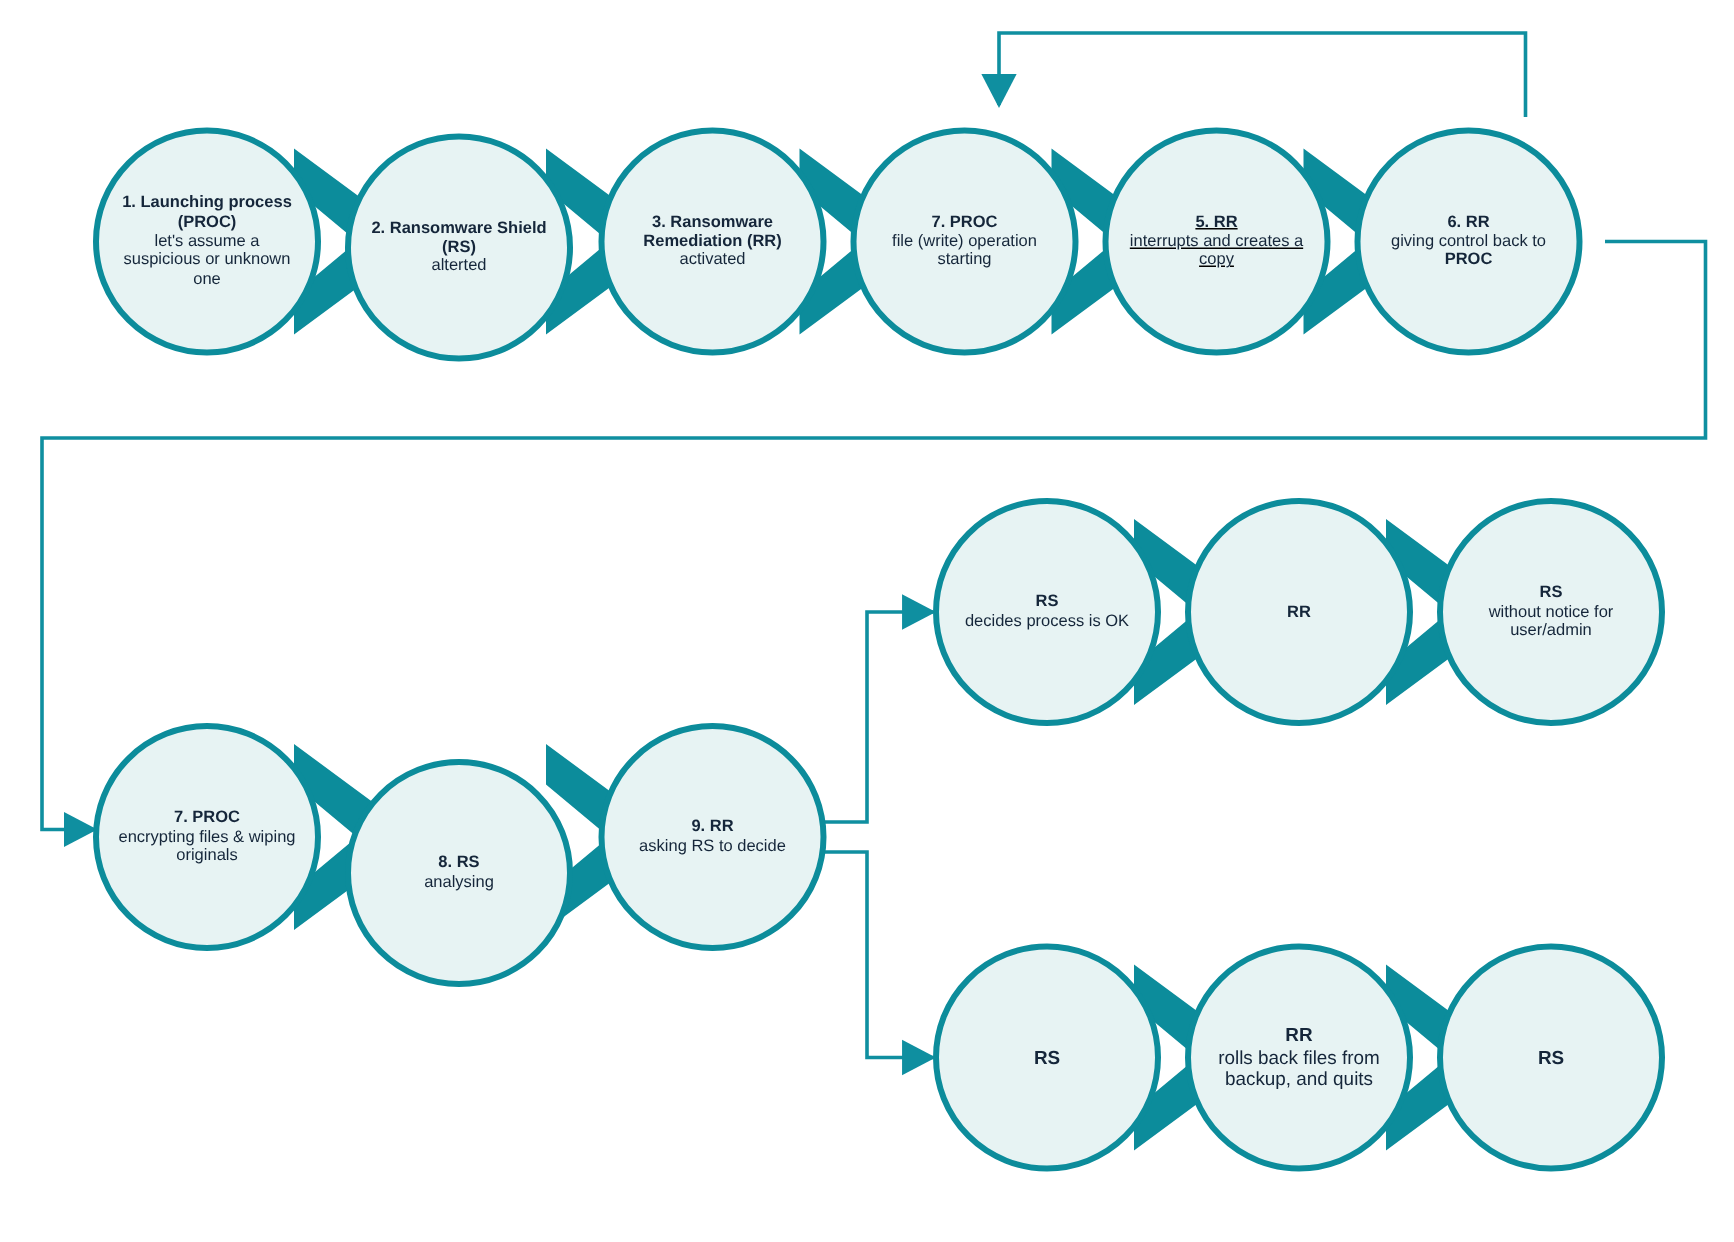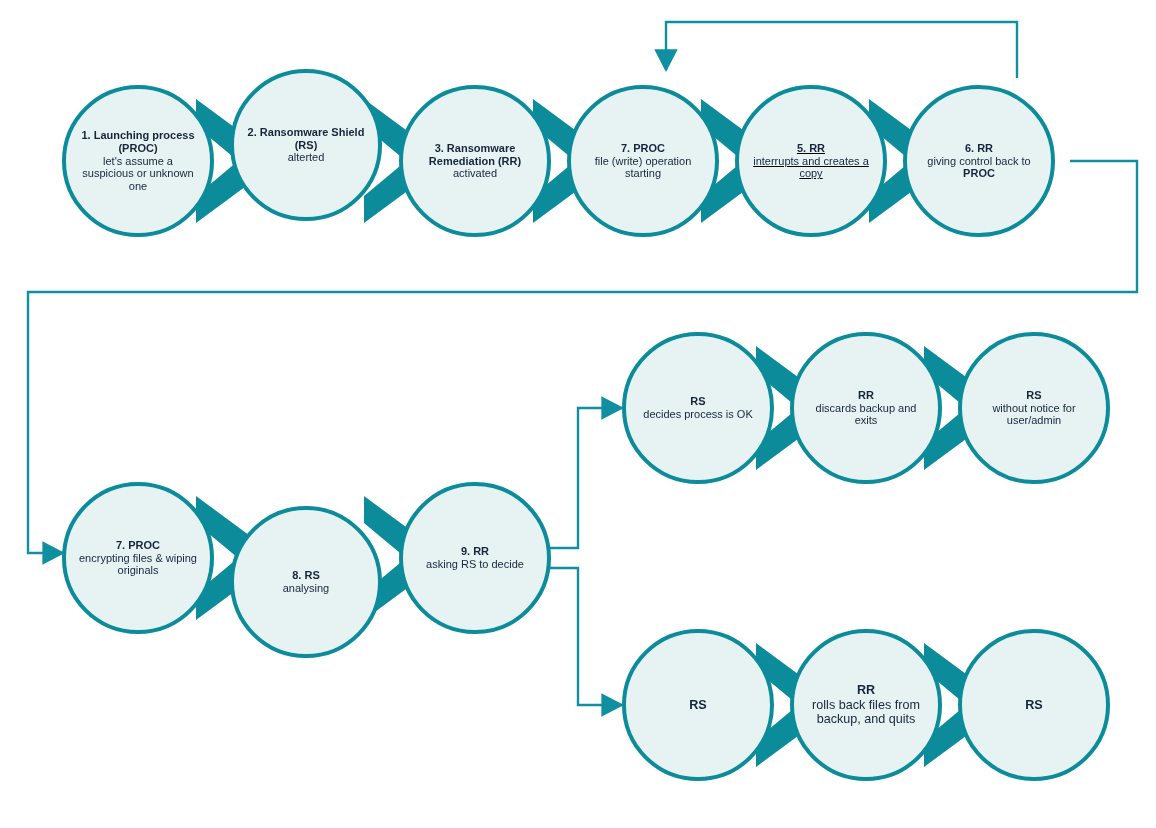--- a/index.html
+++ b/index.html
@@ -53,21 +53,21 @@
       <path d="M924,346 L1008,408 L924,470 L924,443 L966,408 L924,373 Z"></path>
 
       <path d="M756,643 L840,705 L756,767 L756,740 L798,705 L756,670 Z"></path>
       <path d="M924,643 L1008,705 L924,767 L924,740 L966,705 L924,670 Z"></path>
     </g>
   </svg>
 
   <div class="node" style="left:62px;top:85px;width:152px;height:152px;">
     <span class="txt"><span class="hd">1. Launching process (PROC)</span><br><span>let's assume a suspicious or unknown one</span></span>
   </div>
-  <div class="node" style="left:230px;top:69px;width:152px;height:152px;">
+  <div class="node" style="left:230px;top:89px;width:152px;height:152px;">
     <span class="txt"><span class="hd">2. Ransomware Shield (RS)</span><br><span>alterted</span></span>
   </div>
   <div class="node" style="left:399px;top:85px;width:152px;height:152px;">
     <span class="txt"><span class="hd">3. Ransomware Remediation (RR)</span><br><span>activated</span></span>
   </div>
   <div class="node" style="left:567px;top:85px;width:152px;height:152px;">
     <span class="txt"><span class="hd">7. PROC</span><br><span>file (write) operation starting</span></span>
   </div>
   <div class="node" style="left:735px;top:85px;width:152px;height:152px;text-decoration:underline;">
     <span class="txt"><span class="hd">5. RR</span><br><span>interrupts and creates a copy</span></span>
@@ -83,21 +83,21 @@
     <span class="txt"><span class="hd">8. RS</span><br><span>analysing</span></span>
   </div>
   <div class="node" style="left:399px;top:482px;width:152px;height:152px;">
     <span class="txt"><span class="hd">9. RR</span><br><span>asking RS to decide</span></span>
   </div>
 
   <div class="node" style="left:622px;top:332px;width:152px;height:152px;">
     <span class="txt"><span class="hd">RS</span><br><span>decides process is OK</span></span>
   </div>
   <div class="node" style="left:790px;top:332px;width:152px;height:152px;">
-    <span class="txt"><span class="hd">RR</span><br><span>discards backup and exits</span></span>
+    <span class="txt"><span class="hd">RR</span><br></span>
   </div>
   <div class="node" style="left:958px;top:332px;width:152px;height:152px;">
     <span class="txt"><span class="hd">RS</span><br><span>without notice for user/admin</span></span>
   </div>
 
   <div class="node n-sm" style="left:622px;top:629px;width:152px;height:152px;">
     <span class="txt"><span class="hd">RS</span><br></span>
   </div>
   <div class="node n-sm" style="left:790px;top:629px;width:152px;height:152px;">
     <span class="txt"><span class="hd">RR</span><br><span>rolls back files from backup, and quits</span></span>

